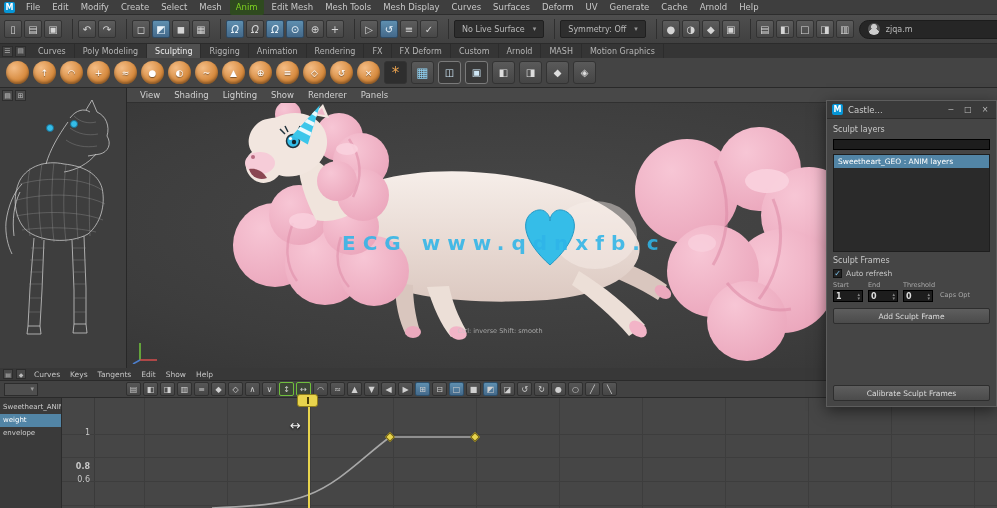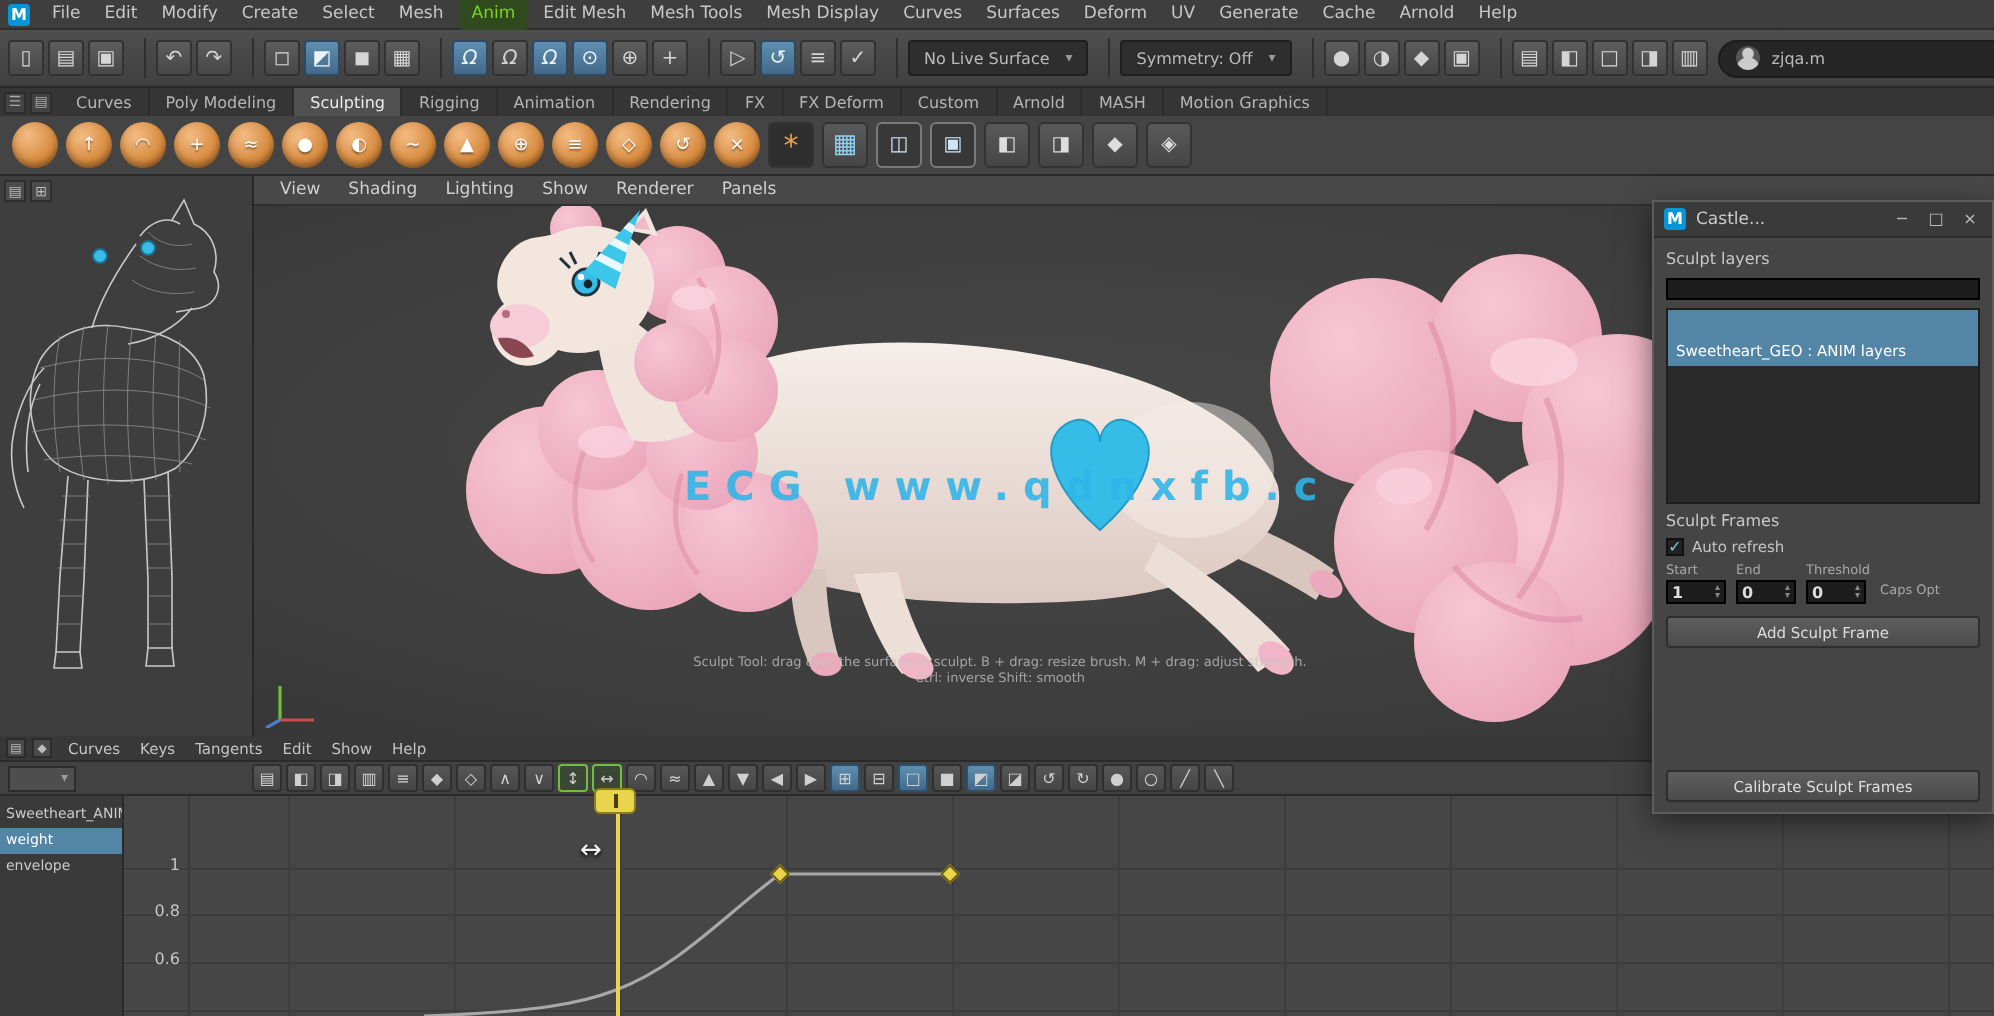--- a/index.html
+++ b/index.html
@@ -87,21 +87,21 @@
     display:flex;align-items:center;justify-content:center;flex:none}
   .rw-title{flex:1;font-size:8.5px;color:#ccc;white-space:nowrap;overflow:hidden}
   .rw-ctl{width:12px;text-align:center;color:#bbb;font-size:8px}
   .rw-body{height:calc(100% - 18px);display:flex;flex-direction:column;padding:4px 6px 4px}
   .rw-label{font-size:8px;color:#c8c8c8;margin:2px 0}
   .rw-btnrow{display:flex;gap:4px;margin:2px 0}
   .rw-btn{flex:1;height:15px;background:linear-gradient(#616161,#4e4e4e);border:1px solid #2e2e2e;border-radius:2px;
     color:#ddd;font-size:7.5px;display:flex;align-items:center;justify-content:center;white-space:nowrap}
   .rw-field{height:11px;background:#1d1d1d;border:1px solid #000;margin:3px 0}
   .rw-list{height:98px;background:#2a2a2a;border:1px solid #1e1e1e;margin:1px 0 2px;overflow:hidden}
-  .rw-item{height:13px;line-height:13px;padding:14px 4px;font-size:7.5px;color:#ccc;white-space:nowrap;overflow:hidden}
+  .rw-item{height:13px;line-height:13px;padding:0 4px;font-size:7.5px;color:#ccc;white-space:nowrap;overflow:hidden}
   .rw-item.on{background:var(--accent,#5285a6);color:#fff}
   .rw-check{display:flex;align-items:center;gap:4px;margin:2px 0;font-size:7.5px;color:#c5c5c5}
   .cbox{width:9px;height:9px;background:#222;border:1px solid #111;color:#7ec6ef;font-size:8px;line-height:8px;text-align:center;flex:none}
   .rw-fields{display:flex;gap:5px;align-items:flex-end;margin:1px 0 2px}
   .ffield{display:flex;flex-direction:column;gap:1px}
   .flabel{font-size:6.5px;color:#a8a8a8;white-space:nowrap}
   .fbox{width:30px;height:12px;background:#1d1d1d;border:1px solid #000;color:#ddd;font-size:8px;
     display:flex;align-items:center;justify-content:space-between;padding:0 2px}
   .fspin{font-size:5px;color:#888;line-height:4px}
   .caps{font-size:6.5px;color:#a8a8a8;padding-bottom:3px;white-space:nowrap}
@@ -530,21 +530,20 @@
             <line x1="181" y1="6.7" x2="195" y2="14.8"></line>
             <line x1="175" y1="15.5" x2="191" y2="23.5"></line>
             <line x1="170" y1="24.2" x2="186" y2="32.3"></line>
           </g>
         </g>
 
         <path d="M423,162 C398,140 392,118 406,109 C416,103 423,111 423,118 C423,111 430,103 440,109 C454,118 448,140 423,162 Z" fill="#35bde8" stroke="#2398c4" stroke-width="1"></path>
       </svg>
       <div class="watermark">ECG www.qdnxfb.c</div>
       <div class="vp-hint">
-        <div>Sculpt Tool: drag over the surface to sculpt. B + drag: resize brush. M + drag: adjust strength.</div>
         <div>Ctrl: inverse    Shift: smooth</div>
       </div>
       <svg class="axis" width="30" height="26" viewBox="0 0 30 26">
         <line x1="8" y1="22" x2="8" y2="5" stroke="#6fbf3c" stroke-width="1.6"></line>
         <line x1="8" y1="22" x2="25" y2="22" stroke="#cc4c4c" stroke-width="1.6"></line>
         <line x1="8" y1="22" x2="1" y2="26" stroke="#4c7ecc" stroke-width="1.6"></line>
       </svg>
     </div>
   </div>
 
@@ -712,21 +711,21 @@
         <div class="ge-row">envelope</div>
       </div>
     <div class="ge-canvas">
       <span class="axiscol"></span>
       <span class="hline h1"></span>
         <span class="hline h2"></span>
         <span class="hline h3"></span>
         <span class="hline h4"></span>
       <div class="vlabels">
           <div class="vlabel" style="top: 30px;">1</div>
-          <div class="vlabel" style="top: 53px;">0.8</div>
+          <div class="vlabel" style="top: 64px; font-weight: bold;">0.8</div>
           <div class="vlabel" style="top: 77px;">0.6</div>
         </div>
       <svg class="curve-svg">
         <path d="M150,110 C205,108 228,104 246,97 C278,85 302,58 328,39 L413,39" fill="none" stroke="#a8a8a8" stroke-width="1.6"></path>
       </svg>
       <div class="keys">
           <i class="key" style="left: 328px; top: 39px;"></i>
           <i class="key" style="left: 413px; top: 39px;"></i>
         </div>
       <div class="playhead"></div>

